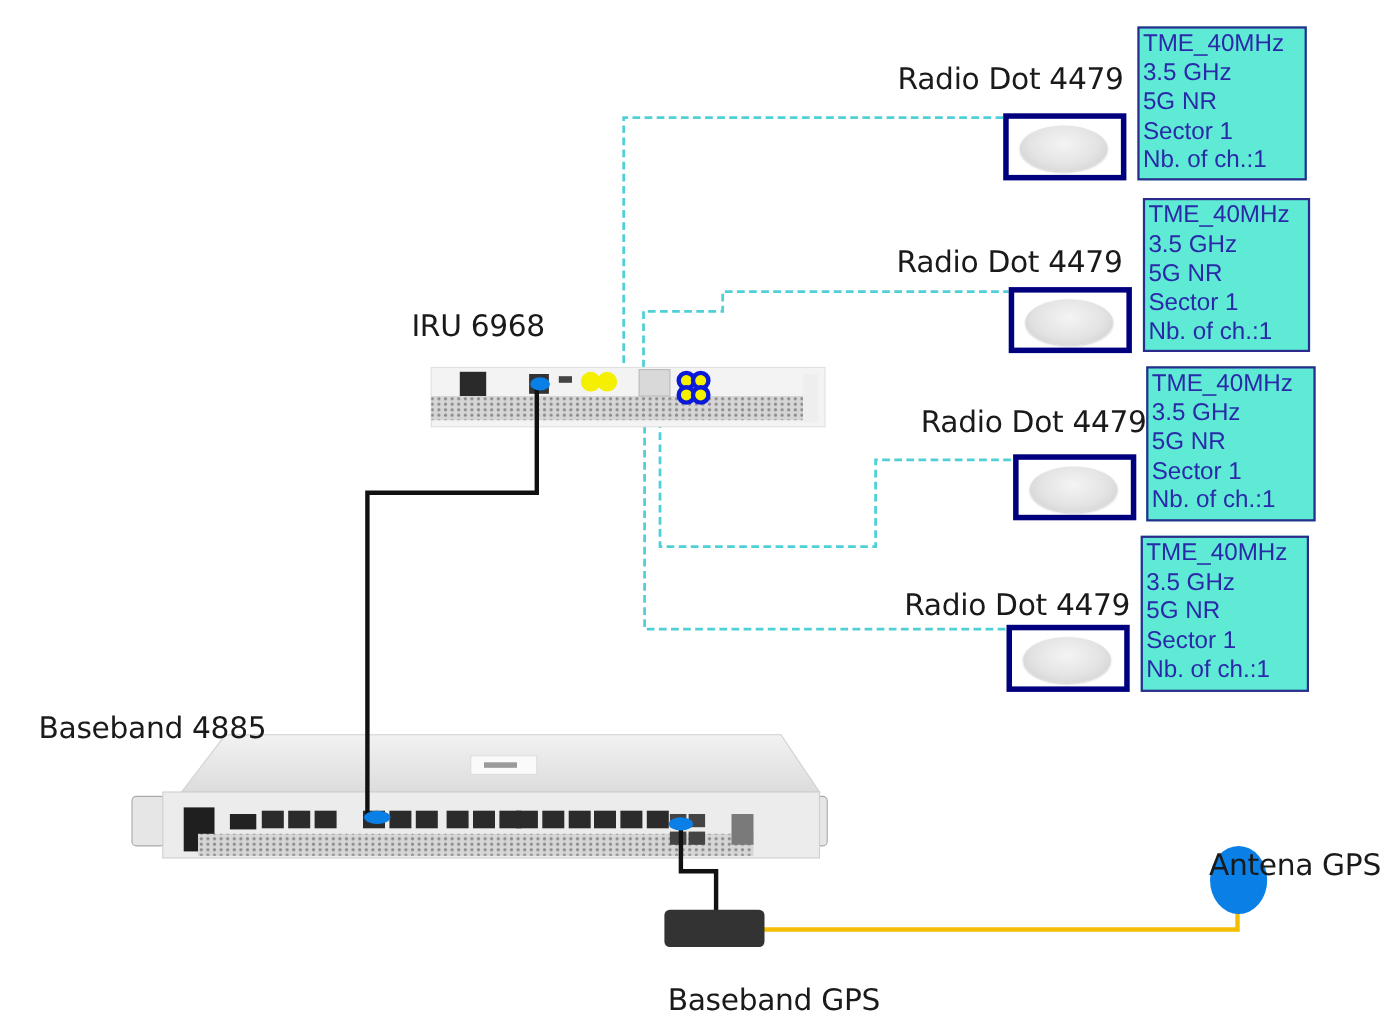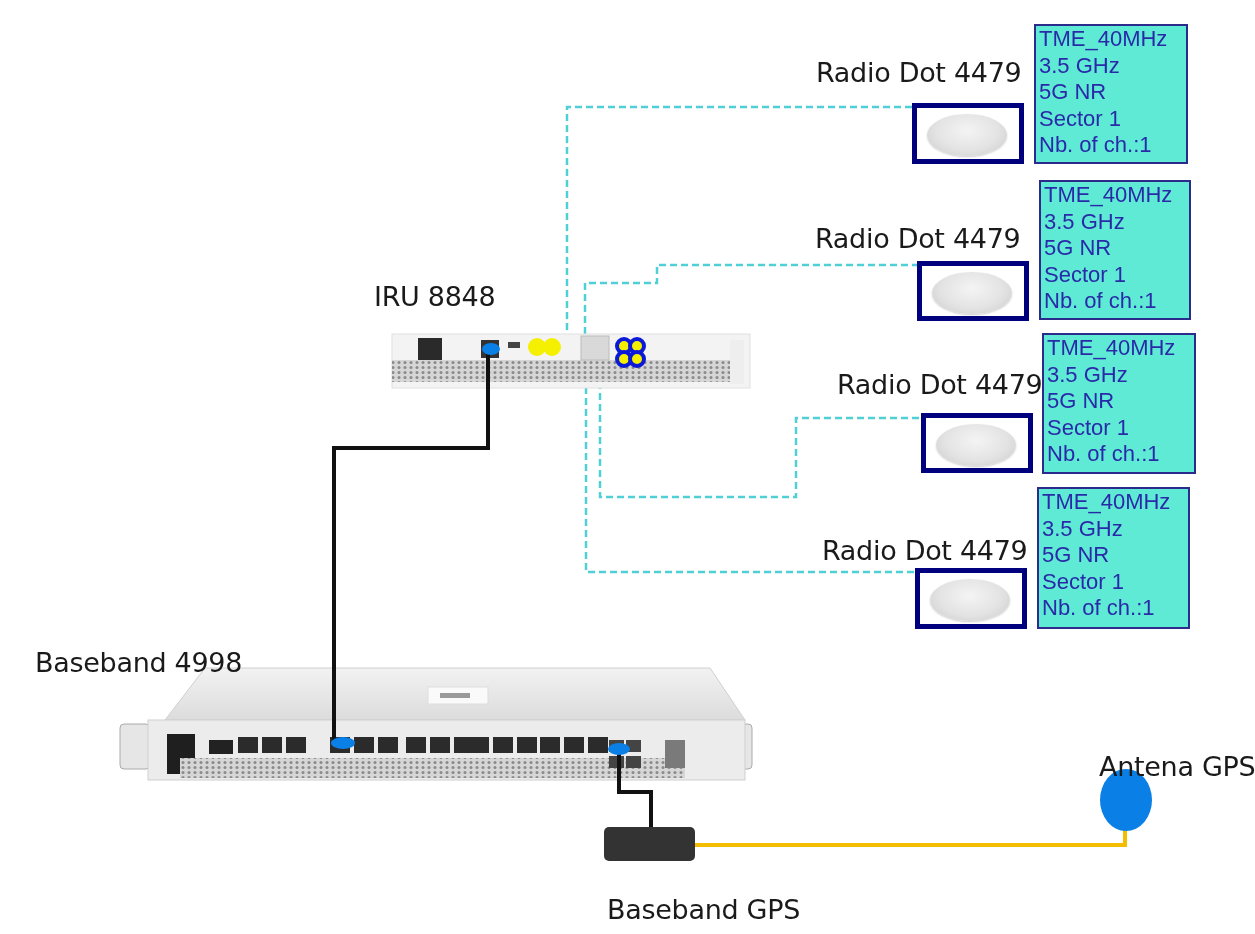--- a/index.html
+++ b/index.html
@@ -94,23 +94,23 @@
 
   <polyline points="619,750 619,792 651,792 651,830" fill="none" stroke="#111" stroke-width="4"></polyline>
   <ellipse cx="619" cy="749" rx="11" ry="6" fill="#0a7fe6"></ellipse>
 
   <polyline points="693,845 1125,845 1125,825" fill="none" stroke="#f5bd00" stroke-width="4"></polyline>
 
   <rect x="604" y="827" width="91" height="34" rx="5" fill="#333333"></rect>
   <ellipse cx="1126" cy="800" rx="26" ry="31" fill="#0a7fe6"></ellipse>
 </svg>
 
-<div class="lbl" style="left:374px; top:281px;">IRU 8848</div>
-<div class="lbl" style="left:35px; top:647px;">Baseband 4998</div>
-<div class="lbl" style="left:1099px; top:751px;">Antena GPS</div>
+<div class="lbl" style="left:374px; top:281px;">IRU 6968</div>
+<div class="lbl" style="left:35px; top:647px;">Baseband 4885</div>
+<div class="lbl" style="left:1099px; top:771px;">Antena GPS</div>
 <div class="lbl" style="left:607px; top:894px;">Baseband GPS</div>
 
 <div>
   <div class="lbl" style="left:816px; top:57px;">Radio Dot 4479</div>
   <div class="dot-frame" style="left:912px; top:103px; width:112px; height:61px;">
       <div class="dome"></div>
     </div>
   <div class="info" style="left:1022px; top:24px; width:154px; height:140px;">
     <div>TME_40MHz</div>
     <div>3.5 GHz</div>

